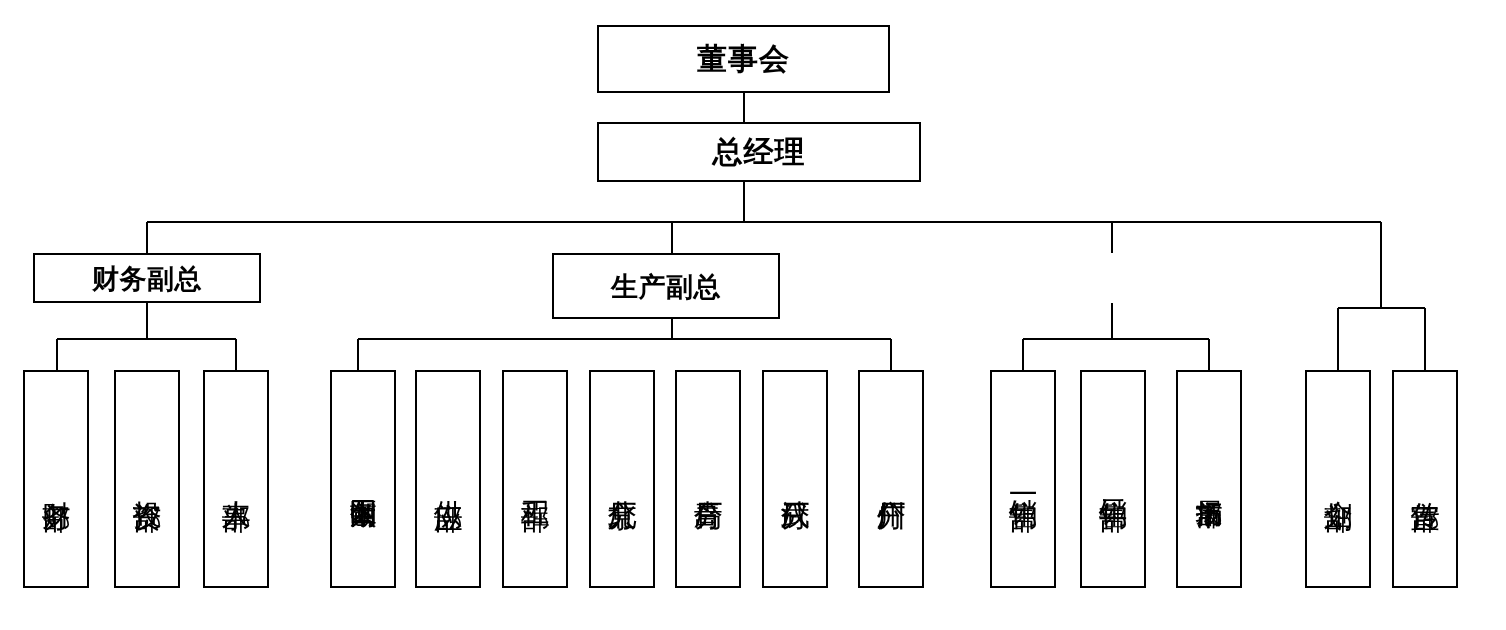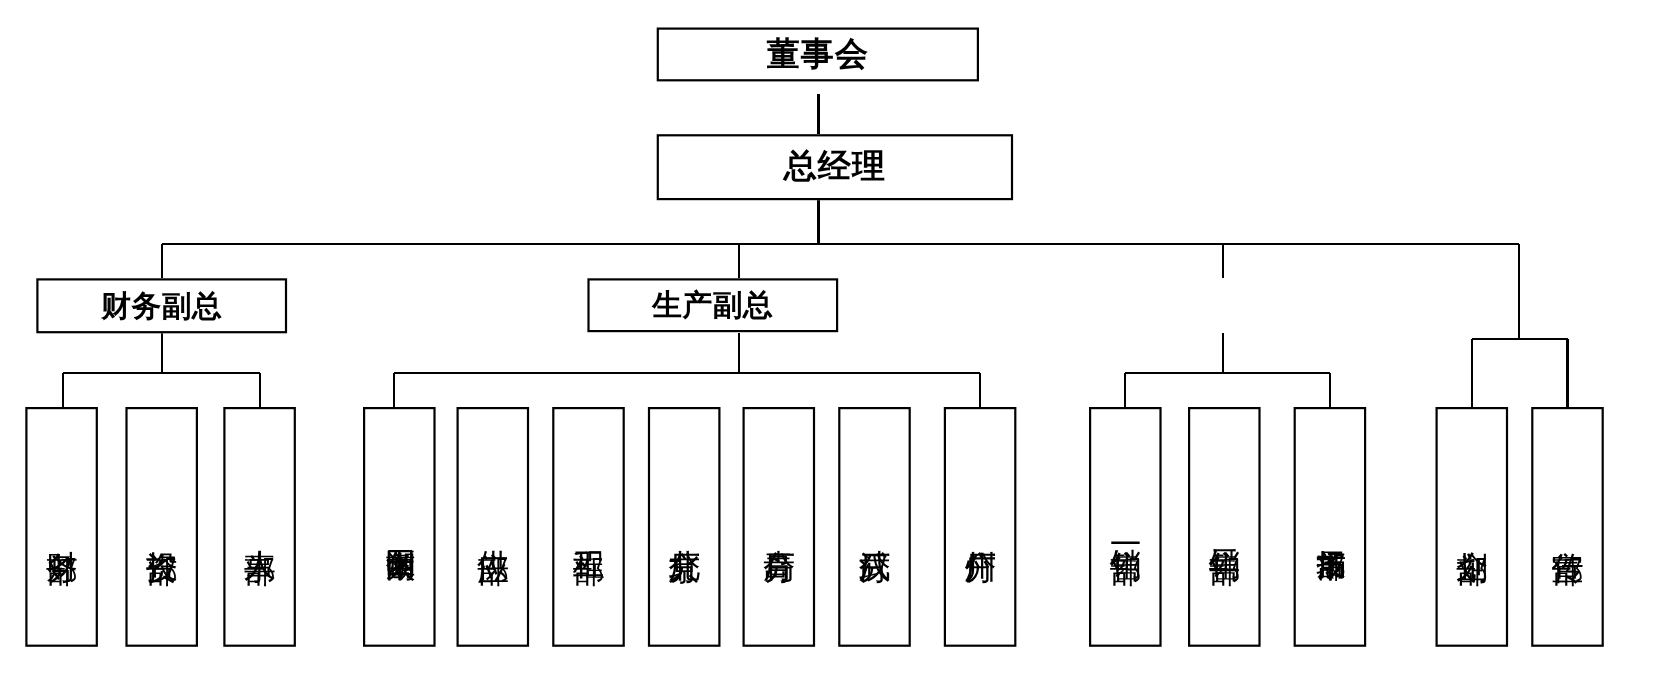--- a/index.html
+++ b/index.html
@@ -109,33 +109,33 @@
       <line x1="1023" y1="339" x2="1209" y2="339"></line>
       <line x1="1023" y1="339" x2="1023" y2="370"></line>
       <line x1="1209" y1="339" x2="1209" y2="370"></line>
 
       <line x1="1338" y1="308" x2="1425" y2="308"></line>
       <line x1="1338" y1="308" x2="1338" y2="370"></line>
       <line x1="1425" y1="308" x2="1425" y2="370"></line>
     </g>
   </svg>
 
-  <div class="node horiz top" style="left:597px; top:25px; width:293px; height:49px;">
+  <div class="node horiz top" style="left:597px; top:25px; width:293px; height:68px;">
     <span class="node-label">董事会</span>
   </div>
 
   <div class="node horiz top" style="left:597px; top:122px; width:324px; height:60px;">
     <span class="node-label">总经理</span>
   </div>
 
   <div class="node vp" style="left:33px; top:253px; width:228px; height:50px;">
     <span class="node-label">财务副总</span>
   </div>
 
-  <div class="node vp" style="left:534px; top:253px; width:228px; height:49px;">
+  <div class="node vp" style="left:552px; top:253px; width:228px; height:66px;">
     <span class="node-label">生产副总</span>
   </div>
 
 
   <div class="node vert" style="left:23px; top:370px; width:66px; height:218px;">
     <span class="node-label">财务部</span>
   </div>
 
   <div class="node vert" style="left:114px; top:370px; width:66px; height:218px;">
     <span class="node-label">投资部</span>

